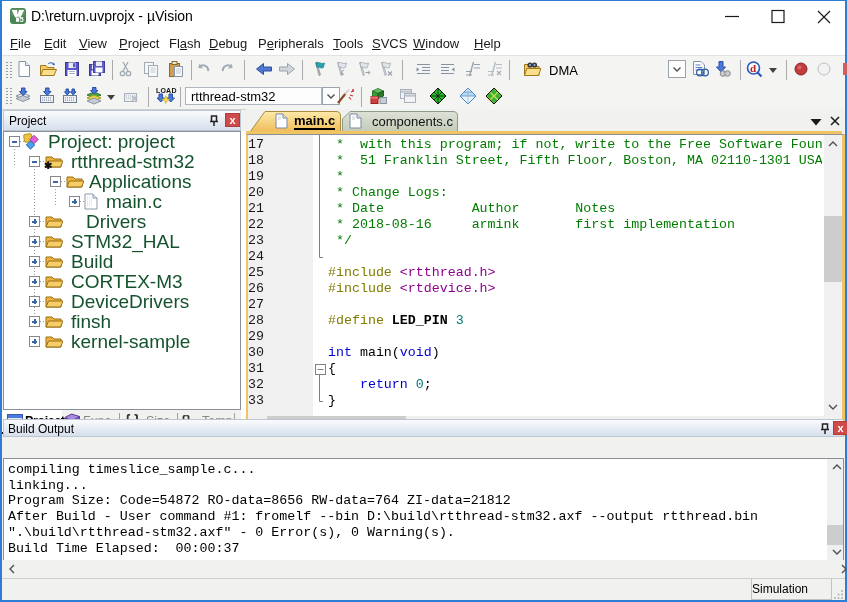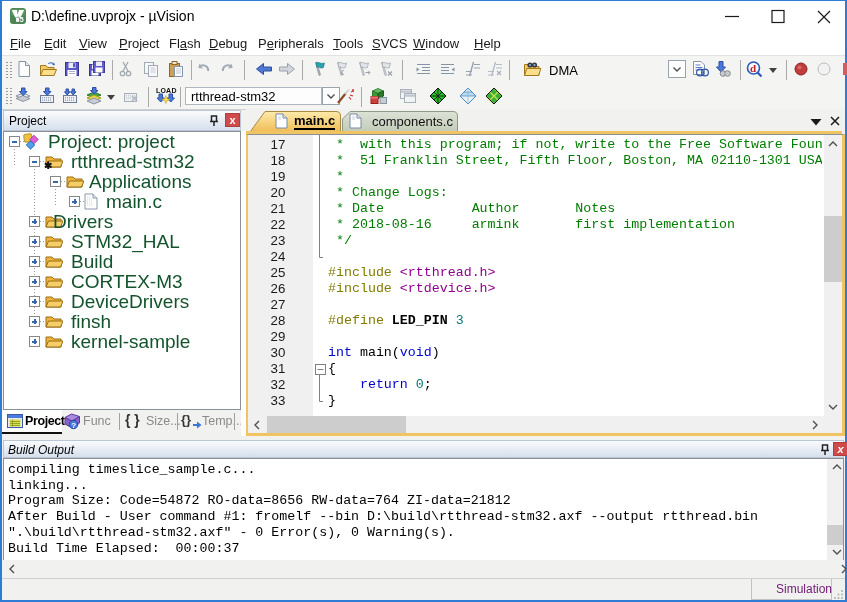--- a/index.html
+++ b/index.html
@@ -21,45 +21,45 @@
 .dot-v{position:absolute;width:1px;background-image:repeating-linear-gradient(to bottom,#9a9a9a 0 1px,transparent 1px 3px);}
 .dot-h{position:absolute;height:1px;background-image:repeating-linear-gradient(to right,#9a9a9a 0 1px,transparent 1px 3px);}
 .ebox{position:absolute;width:11px;height:11px;background:#fff;border:1px solid #888888;}
 .ebox i{position:absolute;left:2px;top:4px;width:5px;height:1.6px;background:#3a66a8;}
 .ebox b{position:absolute;left:4px;top:2px;width:1.6px;height:5px;background:#3a66a8;}
 #tabbar{position:absolute;left:244px;top:108px;width:599px;height:23px;background:#f1f1f0;}
 #ystrip{position:absolute;left:244px;top:130px;width:596px;height:4px;background:#f1c463;}
 #editor{position:absolute;left:244px;top:133px;width:599px;height:302px;background:#fff;border-left:2px solid #f1c463;border-right:3px solid #f1c463;border-bottom:3px solid #f1c463;border-top:1px solid #8a9097;}
 #gutter{position:absolute;left:0;top:0;width:65px;height:281px;background:#f0f0f0;}
 #code{position:absolute;left:80px;top:2px;font-family:"Liberation Mono",monospace;font-size:13.3px;line-height:16px;white-space:pre;color:#000;}
-#lnums{position:absolute;left:0;top:2px;width:60px;text-align:center;font-family:Liberation Sans, sans-serif;font-size:13.3px;line-height:16px;color:#1a1a1a;white-space:pre;}
+#lnums{position:absolute;left:0;top:2px;width:60px;text-align:left;font-family:Liberation Mono, monospace;font-size:13.3px;line-height:16px;color:#1a1a1a;white-space:pre;}
 .cmt{color:#007d00;}
 .pp{color:#7f7c00;}
 .inc{color:#8f008f;}
 .kw{color:#0000cd;}
 .num{color:#007878;}
 .sb-track{background:#f0f0f0;position:absolute;}
 .sb-thumb{background:#cdcdcd;position:absolute;}
-#btitle{position:absolute;left:1px;top:439px;width:841px;height:18px;background:linear-gradient(#fafbfd,#d6dfec);border:1px solid #bcc6d2;font-size:12px;color:#000;font-style:italic;}
+#btitle{position:absolute;left:1px;top:418px;width:841px;height:18px;background:linear-gradient(#fafbfd,#d6dfec);border:1px solid #bcc6d2;font-size:12px;color:#000;}
 #bbody{position:absolute;left:1px;top:457px;width:841px;height:103px;background:#fff;border:1px solid #8a9097;font-family:"Liberation Mono",monospace;font-size:13.3px;line-height:15.7px;white-space:pre;overflow:hidden;color:#000;}
 #hscroll2{position:absolute;left:0px;top:559px;width:843px;height:18px;background:#f1f1f0;}
 #statusbar{position:absolute;left:0px;top:577px;width:843px;height:22px;background:#f1f1f0;border-top:1px solid #cfcfcf;font-size:12px;}
 .redx{background:#cf4a4a;border:1px solid #b43c3c;color:#fff;text-align:center;font-family:"Liberation Sans",sans-serif;}
 </style></head>
 <body>
 <div id="win">
   <div id="titlebar">
     <svg class="abs" style="left:8px;top:7px" width="16" height="16" viewBox="0 0 16 16">
         <rect x="0" y="0" width="16" height="16" rx="3" fill="#4c8655"></rect>
         <rect x="0.8" y="0.8" width="14.4" height="7" rx="2.5" fill="#5f975f" opacity="0.8"></rect>
         <path d="M1.8 2 H7 L7.6 6.8 L9 2 H14.2 L10.5 9.5 H8.5 L8.2 7.6 L7.5 9.5 H5.2 Z" fill="#fff"></path>
         <path d="M6.1 9.8 H9.2 V13.8 H6.1 Z" fill="#fff"></path>
         <text x="9.8" y="14.2" font-size="7" font-weight="bold" fill="#fff" font-family="Liberation Sans">5</text>
       </svg>
-    <div id="title-text">D:\define.uvprojx - µVision</div>
+    <div id="title-text">D:\return.uvprojx - µVision</div>
     <svg class="abs" style="left:717px;top:0" width="126" height="31" viewBox="0 0 126 31" fill="none" stroke="#1a1a1a" stroke-width="1.2">
       <line x1="6" y1="15.5" x2="20" y2="15.5"></line>
       <rect x="53" y="9.5" width="12" height="12"></rect>
       <path d="M99 10 L111 22 M111 10 L99 22"></path>
     </svg>
   </div>
   <div id="menubar">
     <span style="left:8px"><u>F</u>ile</span>
     <span style="left:42px"><u>E</u>dit</span>
     <span style="left:77px"><u>V</u>iew</span>
@@ -367,21 +367,21 @@
     <div class="trow" style="left:102px;top:60px">main.c</div>
 
     <div class="ebox" style="left:25px;top:84px">
         <i></i>
         <b></b>
       </div>
     <svg class="abs" style="left:40px;top:82px" width="19" height="15" viewBox="0 0 19 15">
         <path d="M2 3 L8 3 L10 5 L17 5 L17 13 L2 13 Z" fill="#efb33e" stroke="#996f14"></path>
         <path d="M2 13 L4.5 7 L19 7 L16.5 13 Z" fill="#f6cd67" stroke="#996f14"></path>
       </svg>
-    <div class="trow" style="left:49px;top:80px">Drivers</div>
+    <div class="trow" style="left:82px;top:80px">Drivers</div>
     <div class="ebox" style="left:25px;top:104px">
         <i></i>
         <b></b>
       </div>
     <svg class="abs" style="left:40px;top:102px" width="19" height="15" viewBox="0 0 19 15">
         <path d="M2 3 L8 3 L10 5 L17 5 L17 13 L2 13 Z" fill="#efb33e" stroke="#996f14"></path>
         <path d="M2 13 L4.5 7 L19 7 L16.5 13 Z" fill="#f6cd67" stroke="#996f14"></path>
       </svg>
     <div class="trow" style="left:67px;top:100px">STM32_HAL</div>
     <div class="ebox" style="left:25px;top:124px">
@@ -585,21 +585,21 @@
   <div id="hscroll2">
     <svg class="abs" style="left:4px;top:4px" width="12" height="10" viewBox="0 0 12 10" fill="none" stroke="#505050" stroke-width="1.4">
         <path d="M8 1 L4 5 L8 9"></path>
       </svg>
     <svg class="abs" style="left:836px;top:4px" width="12" height="10" viewBox="0 0 12 10" fill="none" stroke="#505050" stroke-width="1.4">
         <path d="M4 1 L8 5 L4 9"></path>
       </svg>
   </div>
   <div id="statusbar">
     <div style="position:absolute;left:749px;top:0px;width:81px;height:21px;border:1px solid #c2c2c2;border-top:0;background:#f1f1f0;">
-        <span style="position:absolute;left:24px;top:3px;color:#701a75">Simulation</span>
+        <span style="position:absolute;left:0;top:3px;color:#000000">Simulation</span>
       </div>
     <svg class="abs" style="left:832px;top:10px" width="10" height="10" viewBox="0 0 10 10" fill="#b0b0b0">
         <circle cx="8" cy="2" r="1"></circle>
         <circle cx="8" cy="5.5" r="1"></circle>
         <circle cx="8" cy="9" r="1"></circle>
         <circle cx="4.5" cy="5.5" r="1"></circle>
         <circle cx="4.5" cy="9" r="1"></circle>
         <circle cx="1" cy="9" r="1"></circle>
       </svg>
   </div>

